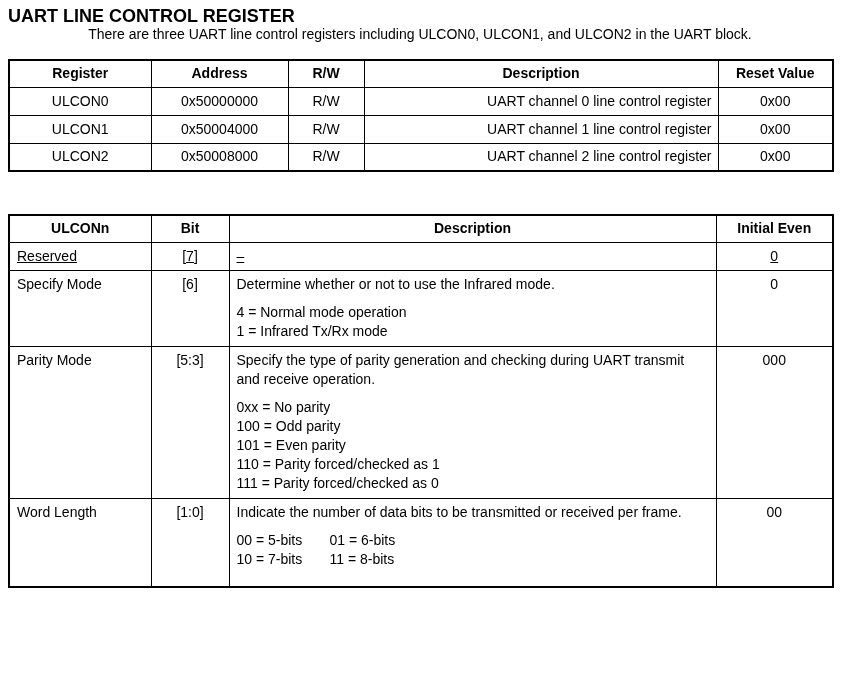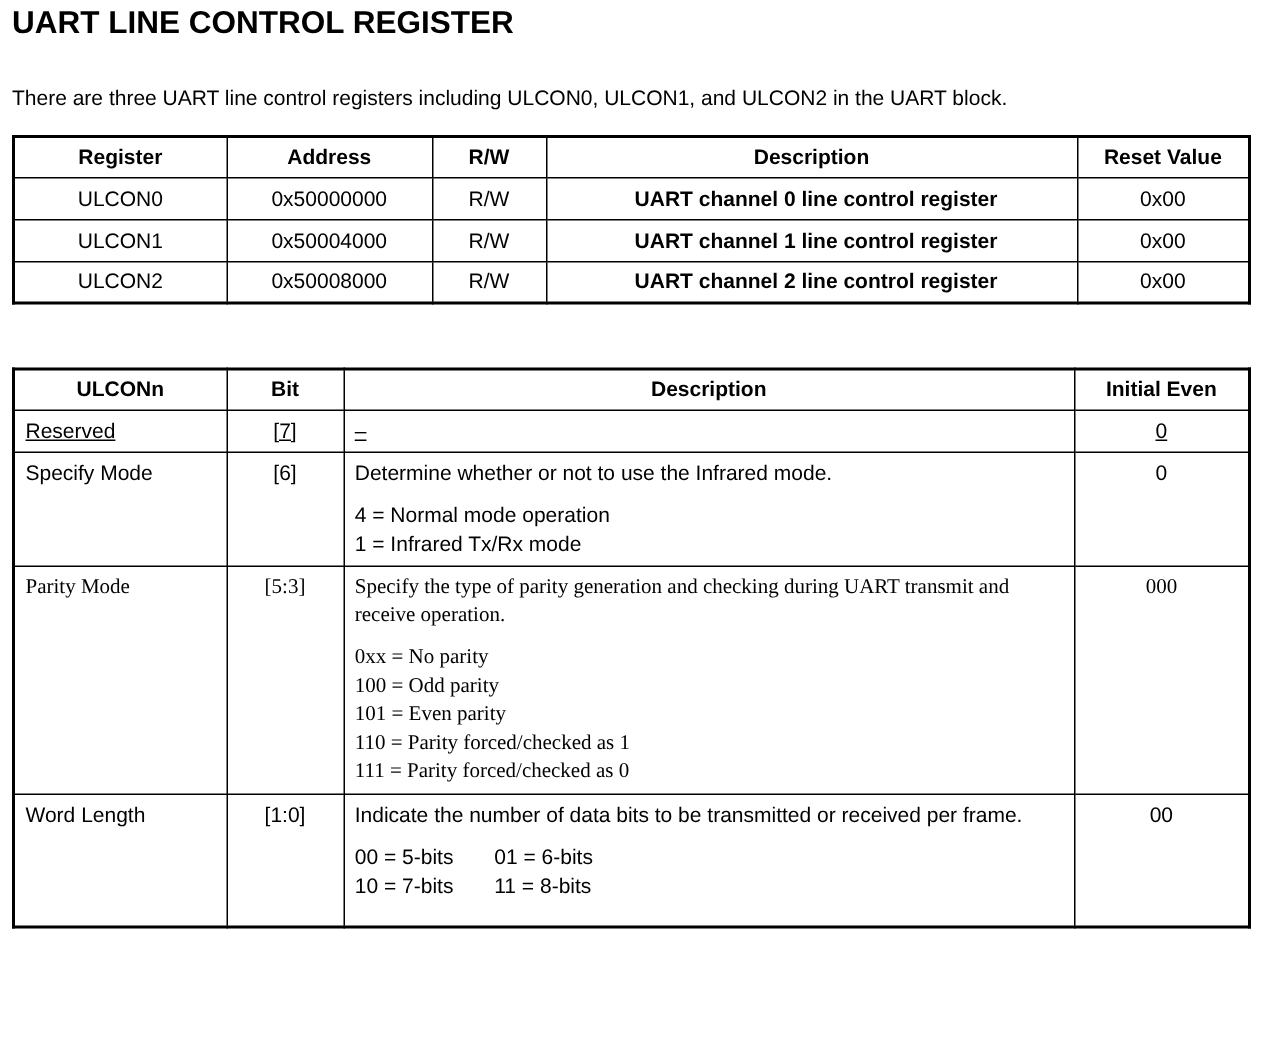--- a/index.html
+++ b/index.html
@@ -10,29 +10,30 @@
     height: 697px;
     font-family: "Liberation Sans", sans-serif;
     color: #000000;
     -webkit-font-smoothing: antialiased;
   }
   .page {
     padding: 7px 10px 0 8px;
     box-sizing: border-box;
   }
   .title {
-    font-size: 21px;
+    font-size: 18px;
     font-weight: 700;
     margin: 0;
     line-height: 18px;
   }
   .intro {
     font-size: 14px;
-    margin: 31px 0 0 0;
+    margin: 0 0 0 0;
     line-height: 18px;
+    text-align: center;
   }
   table.tbl {
     border-collapse: collapse;
     table-layout: fixed;
     width: 824px;
     border: 2px solid #000;
   }
   table.reg { margin-top: 16px; }
   table.fields { margin-top: 42px; }
   .tbl th, .tbl td {
@@ -47,39 +48,38 @@
     padding: 2px 4px;
   }
   .tbl thead tr { height: 27px; padding-left: 32px; }
   table.reg tbody tr { height: 28px; }
   table.reg td {
     text-align: center;
     vertical-align: middle;
     padding: 2px 6px;
   }
   table.reg td.left {
-    text-align: center;
+    text-align: right;
     padding-left: 12px;
-    font-weight: bold;
   }
   table.fields td {
     vertical-align: top;
     text-align: left;
     padding: 4px 8px 4px 7px;
   }
   table.fields td.center {
     text-align: center;
     padding: 4px 2px;
   }
   table.fields td.name {
     padding-right: 22px;
   }
   table.fields tbody tr:nth-child(1) { height: 28px; text-decoration: underline; }
   table.fields tbody tr:nth-child(2) { height: 76px; }
-  table.fields tbody tr:nth-child(3) { height: 152px; font-family: Liberation Serif, serif; }
+  table.fields tbody tr:nth-child(3) { height: 152px; }
   table.fields tbody tr:nth-child(4) { height: 89px; }
   table.fields tbody tr:nth-child(5) { height: 74px; }
   .desc-lines { margin-top: 9px; }
   .dash-cell { text-align: center; }
 </style>
 </head>
 <body>
 
 <div class="page">
 

